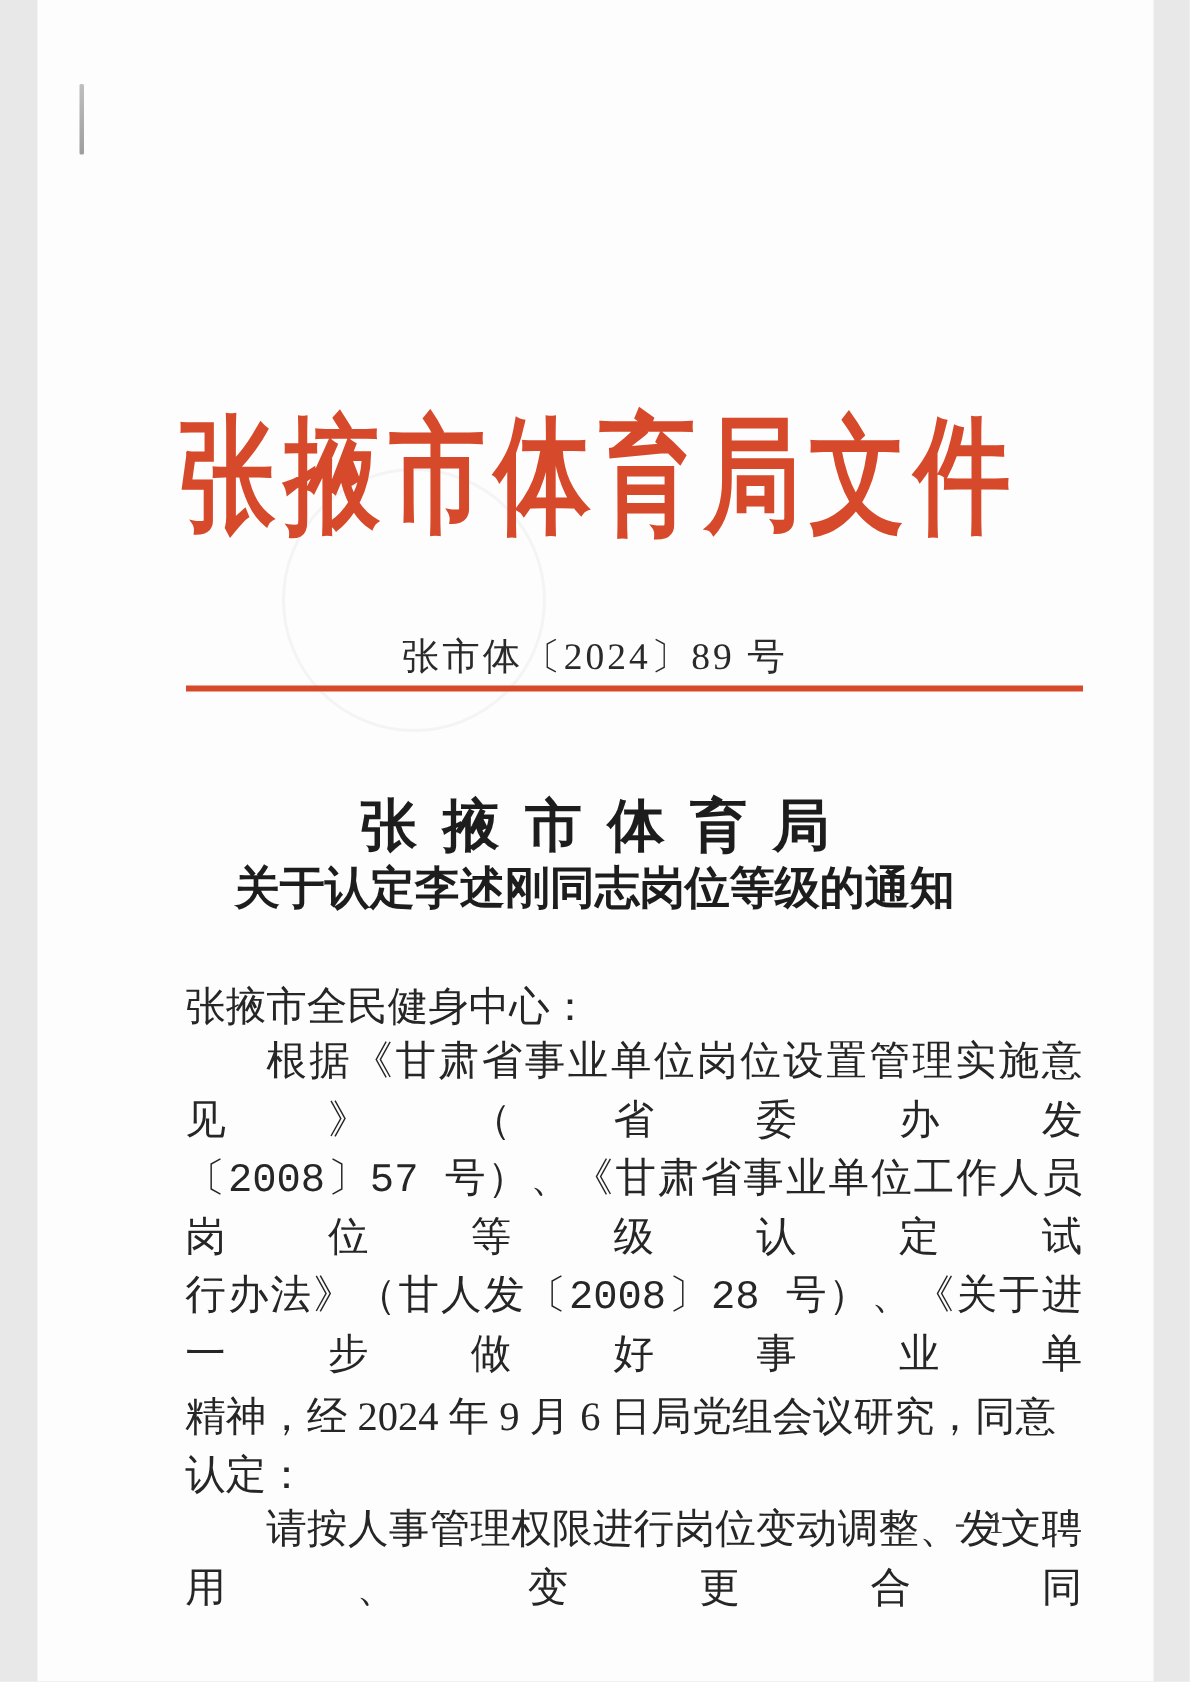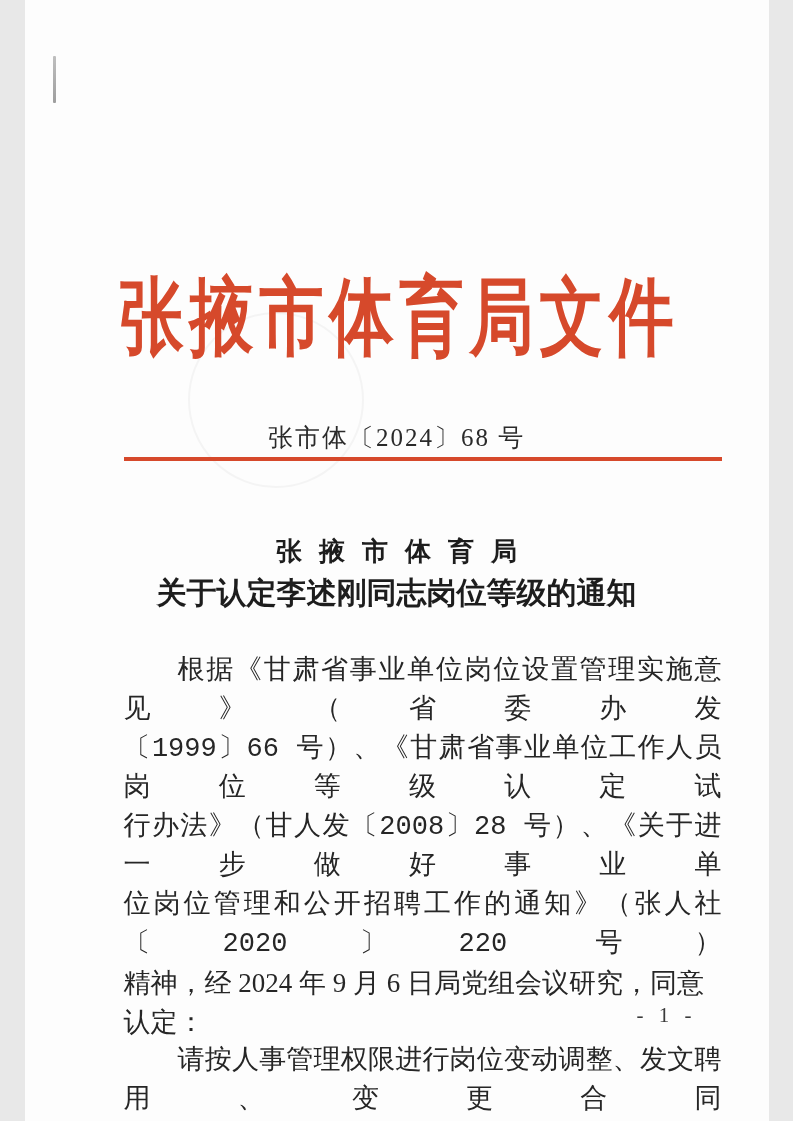--- a/index.html
+++ b/index.html
@@ -81,21 +81,21 @@
     position: absolute;
     top: 531px;
     left: 0;
     width: 100%;
     text-align: center;
     font-weight: 700;
     color: #1d1d1d;
     line-height: 41px;
   }
   .title-line1 {
-    font-size: 26px;
+    font-size: 38px;
     letter-spacing: 17px;
     padding-left: 17px;
     white-space: nowrap;
   }
   .title-line2 {
     font-size: 30px;
     letter-spacing: 0px;
     white-space: nowrap;
     text-align: center;
   }
@@ -130,33 +130,33 @@
 </head>
 <body>
 
 <div class="page">
 
   <div class="staple-mark"></div>
   <div class="ghost-circle"></div>
 
   <div class="banner">张掖市体育局文件</div>
 
-  <div class="doc-number">张市体〔2024〕68 号</div>
+  <div class="doc-number">张市体〔2024〕89 号</div>
 
   <div class="red-rule"></div>
 
   <div class="title-block">
     <div class="title-line1">张掖市体育局</div>
     <div class="title-line2">关于认定李述刚同志岗位等级的通知</div>
   </div>
 
   <div class="body-text">
+    <div class="body-line">张掖市全民健身中心：</div>
     <div class="body-line indent fill">根据《甘肃省事业单位岗位设置管理实施意见》（省委办发</div>
-    <div class="body-line fill">〔1999〕66 号）、《甘肃省事业单位工作人员岗位等级认定试</div>
+    <div class="body-line fill">〔2008〕57 号）、《甘肃省事业单位工作人员岗位等级认定试</div>
     <div class="body-line fill">行办法》（甘人发〔2008〕28 号）、《关于进一步做好事业单</div>
-    <div class="body-line fill">位岗位管理和公开招聘工作的通知》（张人社〔2020〕220 号）</div>
     <div class="body-line">精神，经 2024 年 9 月 6 日局党组会议研究，同意认定：</div>
     <div class="body-line indent fill">请按人事管理权限进行岗位变动调整、发文聘用、变更合同</div>
   </div>
 
   <div class="page-number">- 1 -</div>
 
 </div>
 
 </body></html>

